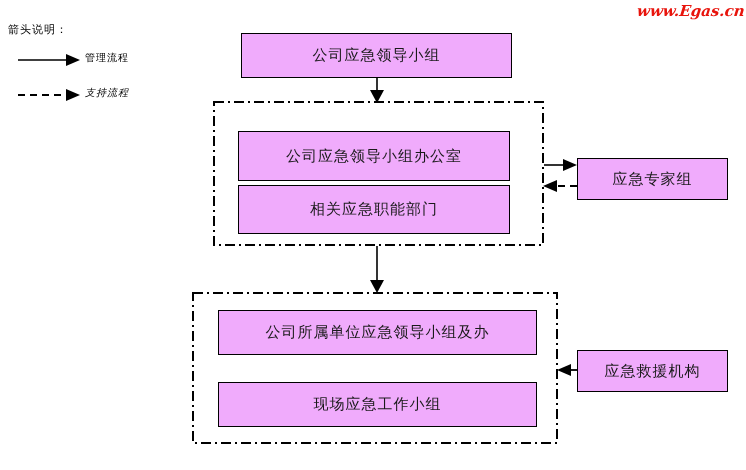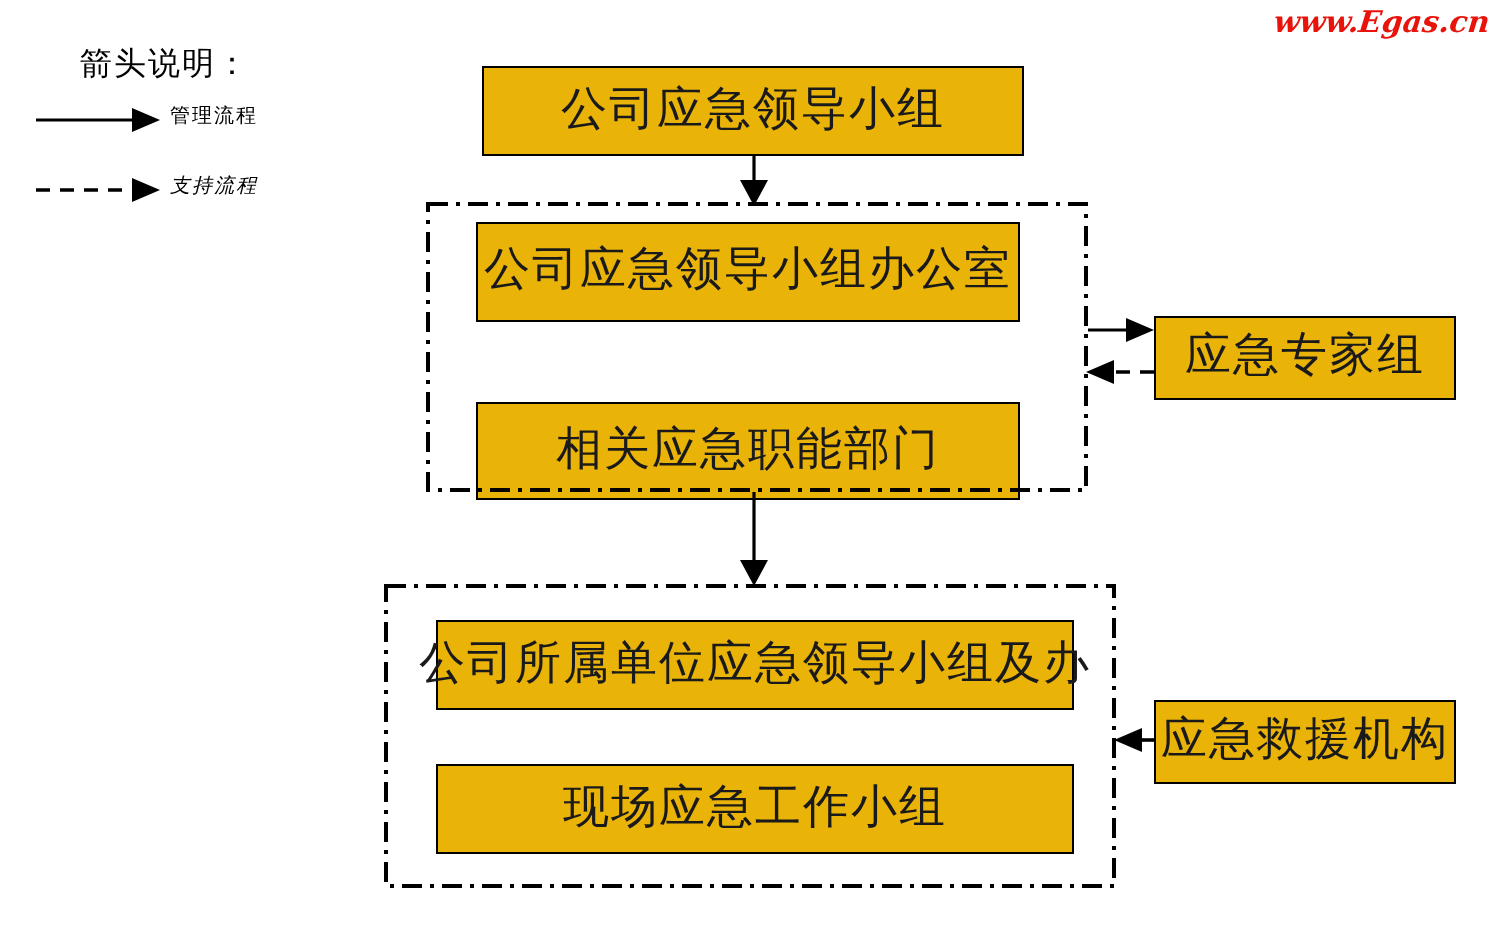--- a/index.html
+++ b/index.html
@@ -17,39 +17,38 @@
     width: 746px;
     height: 470px;
     background: #ffffff;
     overflow: hidden;
   }
 
   
   .node {
     position: absolute;
     border: 1.4px solid #000000;
-    background: #eab308;
+    background: #f0abfc;
     display: flex;
     align-items: center;
     justify-content: center;
     box-sizing: border-box;
-    font-size: 23px;
+    font-size: 15px;
     letter-spacing: 1px;
     line-height: 1.1;
     white-space: nowrap;
     color: #1a1a1a;
   }
 
   
   .legend-title {
     position: absolute;
-    font-size: 16px;
+    font-size: 11px;
     letter-spacing: 1px;
     white-space: nowrap;
-    margin-left: 32px;
   }
   .legend-label {
     position: absolute;
     font-size: 10px;
     letter-spacing: 1px;
     white-space: nowrap;
   }
 
   
   .watermark {
@@ -100,23 +99,23 @@
   <div class="watermark" style="left:637px; top:2px;">www.Egas.cn</div>
 
   <div class="legend-title" style="left:8px; top:22px;">箭头说明：</div>
 
   <div class="legend-label" style="left:85px; top:51px;">管理流程</div>
 
   <div class="legend-label" style="left:85px; top:86px;font-style:italic;">支持流程</div>
 
   <div class="node" style="left:241px; top:33px; width:271px; height:45px;">公司应急领导小组</div>
 
-  <div class="node" style="left:238px; top:111px; width:272px; height:50px;">公司应急领导小组办公室</div>
+  <div class="node" style="left:238px; top:131px; width:272px; height:50px;">公司应急领导小组办公室</div>
 
-  <div class="node" style="left:238px; top:185px; width:272px; height:49px;margin-top:16px;">相关应急职能部门</div>
+  <div class="node" style="left:238px; top:185px; width:272px; height:49px;">相关应急职能部门</div>
 
   <div class="node" style="left:577px; top:158px; width:151px; height:42px;text-align:center;">应急专家组</div>
 
   <div class="node" style="left:218px; top:382px; width:319px; height:45px;">现场应急工作小组</div>
 
   <div class="node" style="left:218px; top:310px; width:319px; height:45px;">公司所属单位应急领导小组及办</div>
 
   <div class="node" style="left:577px; top:350px; width:151px; height:42px;">应急救援机构</div>
 
   <svg class="overlay" viewBox="0 0 746 470">

